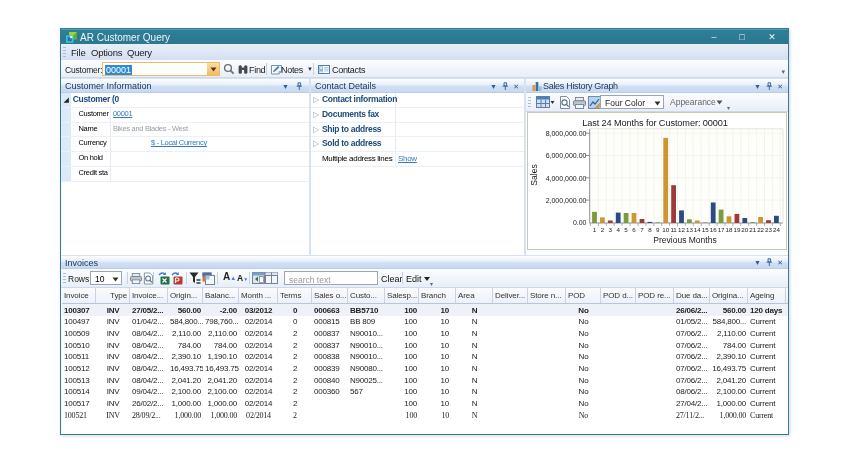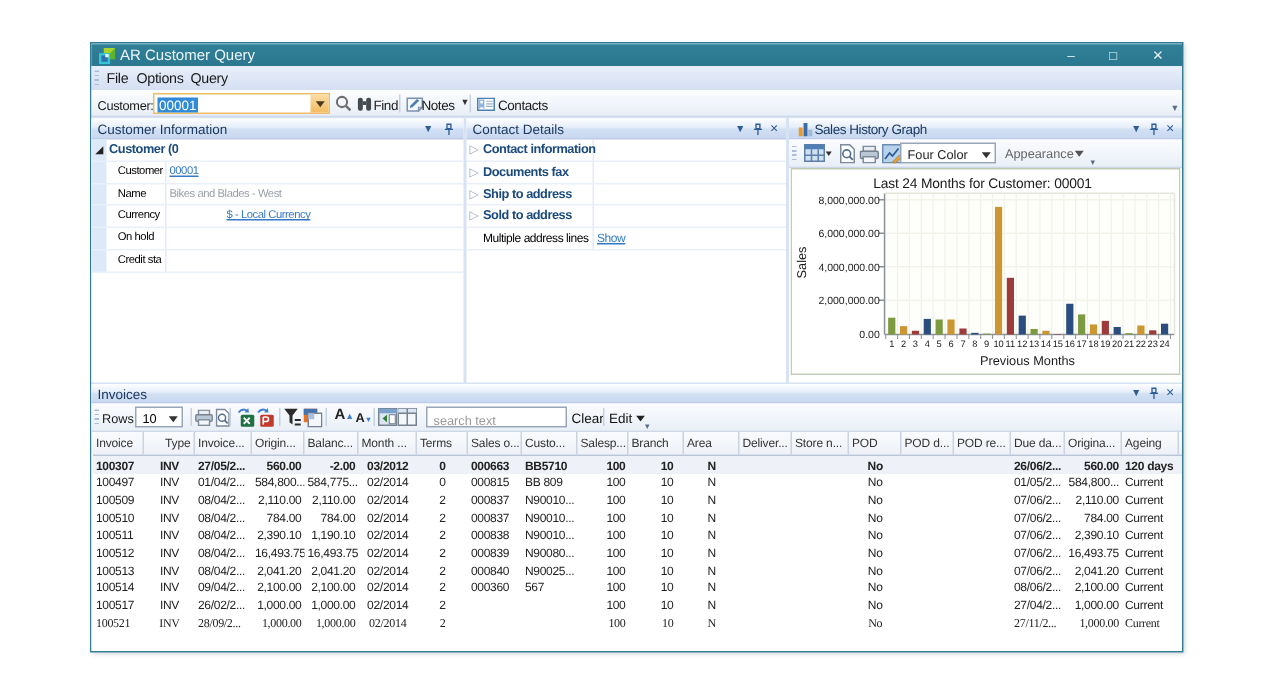--- a/index.html
+++ b/index.html
@@ -501,21 +501,21 @@
         <div class="c" style="width:38px;"></div>
         <div class="c" style="width:36px;">26/06/2...</div>
         <div class="c r" style="width:38px;">560.00</div>
         <div class="c" style="width:38px;">120 days</div>
       </div>
       <div class="grow" style="top:59.7px;">
         <div class="c" style="width:34px;">100497</div>
         <div class="c ctr" style="width:34px;">INV</div>
         <div class="c" style="width:38px;">01/04/2...</div>
         <div class="c r" style="width:35px;">584,800...</div>
-        <div class="c r" style="width:36px;">584,775...</div>
+        <div class="c r" style="width:36px;">798,760...</div>
         <div class="c ctr" style="width:39px;">02/2014</div>
         <div class="c ctr" style="width:34px;">0</div>
         <div class="c" style="width:36px;">000815</div>
         <div class="c" style="width:37px;">BB 809</div>
         <div class="c r" style="width:34px;">100</div>
         <div class="c r" style="width:37px;padding-right:7px;">10</div>
         <div class="c ctr" style="width:37px;">N</div>
         <div class="c" style="width:35px;"></div>
         <div class="c" style="width:38px;"></div>
         <div class="c ctr" style="width:35px;">No</div>

